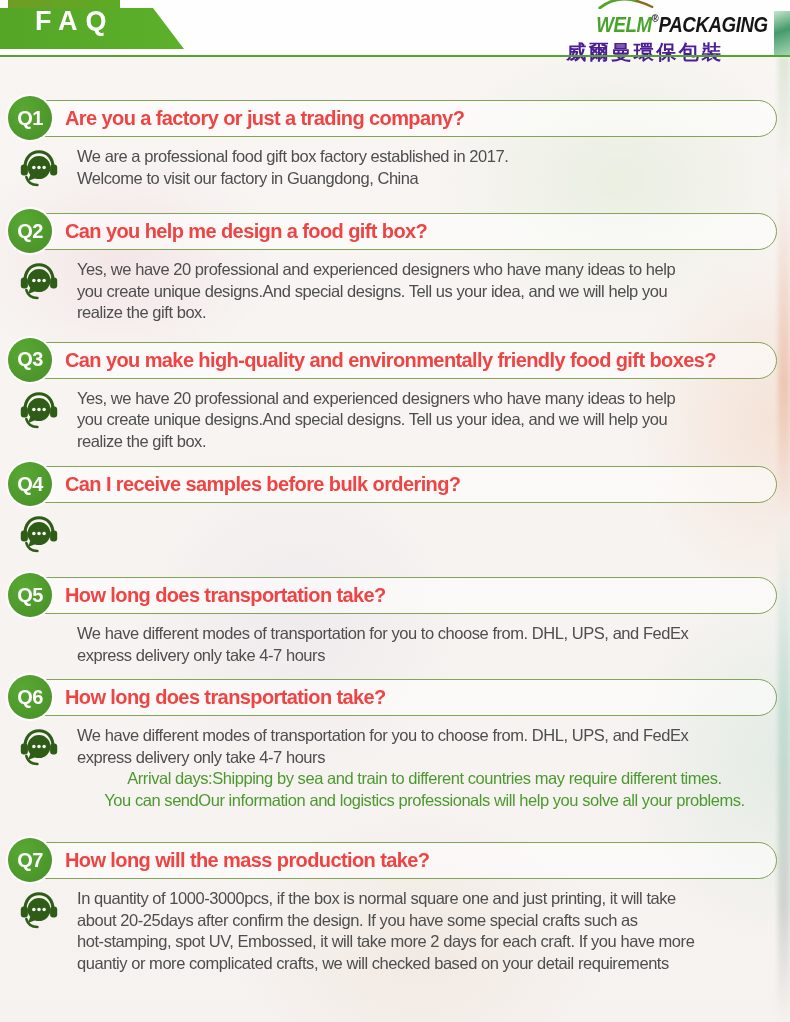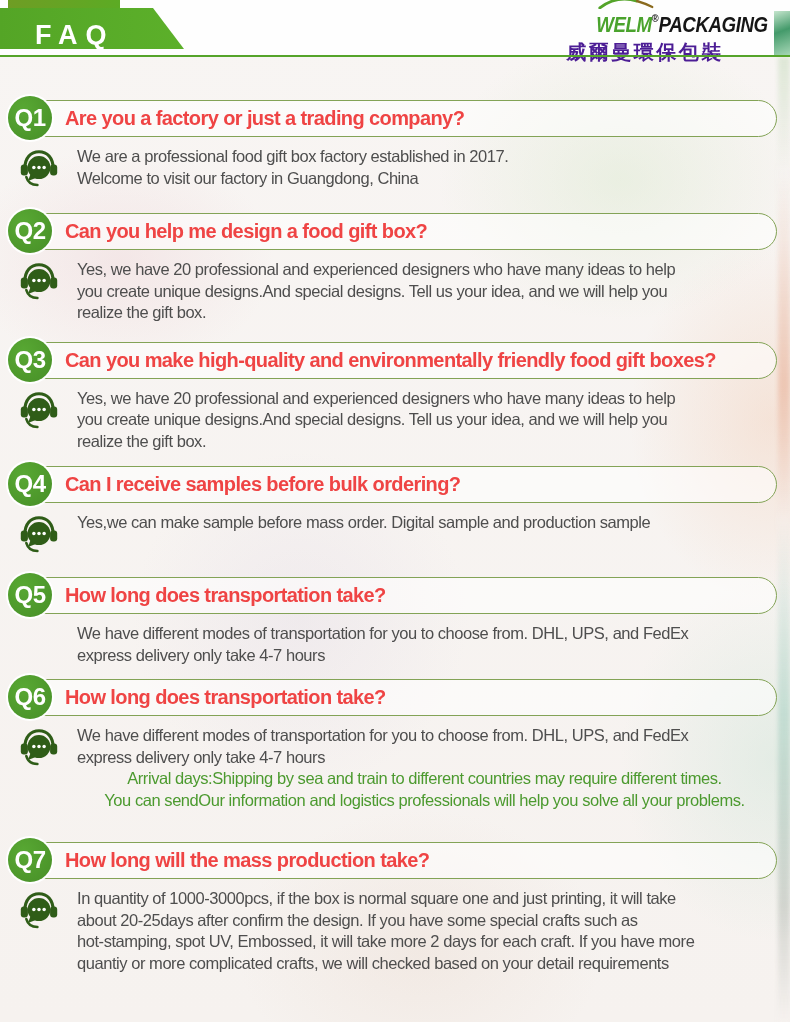--- a/index.html
+++ b/index.html
@@ -26,21 +26,21 @@
     filter:blur(2px);
   }
 
   
   .header { position:relative; width:790px; height:57px; background:#fefefe; }
   .top-strip { position:absolute; left:8px; top:0; width:112px; height:8px;
     background:linear-gradient(90deg,#6f9d24,#5cab24); }
   .banner { position:absolute; left:0; top:8px; width:184px; height:41px;
     background:linear-gradient(90deg,#54a526,#5cb02a);
     clip-path:polygon(0 0, 153px 0, 184px 100%, 0 100%);
-    display:flex; align-items:flex-end; }
+    display:flex; align-items:flex-start; }
   .banner-title { color:#fff; font-weight:800; font-size:27px; letter-spacing:8px;
     padding-left:35px; line-height:1; }
   .header-line { position:absolute; left:0; bottom:0; width:100%; height:2px; background:#55a42a; }
   .logo { position:absolute; right:22px; top:5px; text-align:left; }
   .wordmark { position:relative; white-space:nowrap; transform:scaleX(.85); transform-origin:right;
     font-style:italic; font-weight:900; font-size:22px; letter-spacing:-.5px; color:#161616; line-height:26px; }
   .wordmark .welm { color:#4aa32d; }
   .wordmark sup { font-size:11px; font-style:normal; vertical-align:10px; letter-spacing:0; }
   .swoosh { position:absolute; left:2px; top:-8px; }
   .chinese { font-weight:700; font-size:20px; letter-spacing:2.5px; color:#4c1d95;
@@ -53,21 +53,21 @@
   .item { position:relative; }
   .qrow { position:relative; height:37px; }
   .pill { position:absolute; left:10px; top:0; width:767px; height:37px;
     border:1px solid #83a356; border-radius:19px;
     background:rgba(255,255,255,.55);
     display:flex; align-items:center; padding-left:54px; }
   .q-text { font-weight:700; font-size:20px; letter-spacing:-.6px; color:#ef4444; white-space:nowrap; }
   .badge { position:absolute; left:8px; top:-4px; width:44px; height:44px; border-radius:50%;
     background:radial-gradient(circle at 35% 30%, #58a833, #478f27);
     box-shadow:0 0 0 2px rgba(255,255,255,.95);
-    color:#fff; font-weight:800; font-size:24px; letter-spacing:-.5px;
+    color:#fff; font-weight:800; font-size:20px; letter-spacing:-.5px;
     display:flex; align-items:center; justify-content:center; }
   .answer { display:flex; margin-top:8px; align-items:flex-start; }
   .ans-icon { width:38px; height:42px; margin-left:20px; flex:none; }
   .ans-icon.hidden { visibility:hidden; }
   .ans-text { margin-left:19px; padding-top:1px; }
   .ans-line { font-size:16.5px; letter-spacing:-.45px; line-height:21.5px;
     color:#4e4e4e; white-space:nowrap; }
   .green-wrap { margin-left:-25px; width:745px; text-align:center; }
   .ans-line.green { color:#4c9a2f; }
 </style>
@@ -185,21 +185,20 @@
             <circle cx="24" cy="28" r="14.5" fill="#2f5d18"></circle>
             <path d="M13,37 L10,45 L20,41 Z" fill="#2f5d18"></path>
             <rect x="1" y="24" width="9" height="14" rx="4" fill="#2f5d18"></rect>
             <rect x="38" y="24" width="9" height="14" rx="4" fill="#2f5d18"></rect>
             <circle cx="17.5" cy="28" r="2.2" fill="#fff"></circle>
             <circle cx="24" cy="28" r="2.2" fill="#fff"></circle>
             <circle cx="30.5" cy="28" r="2.2" fill="#fff"></circle>
             <path d="M8,40 C10,47 16,50 22,50" fill="none" stroke="#2f5d18" stroke-width="3.2" stroke-linecap="round"></path>
           </svg></div>
         <div class="ans-text">
-          <div class="ans-line">Yes,we can make sample before mass order. Digital sample and production sample</div>
         </div>
       </div>
     </div>
     <div class="item" style="margin-bottom: 13px;">
       <div class="qrow">
         <div class="pill">
           <span class="q-text">How long does transportation take?</span>
         </div>
         <div class="badge">Q5</div>
       </div>

